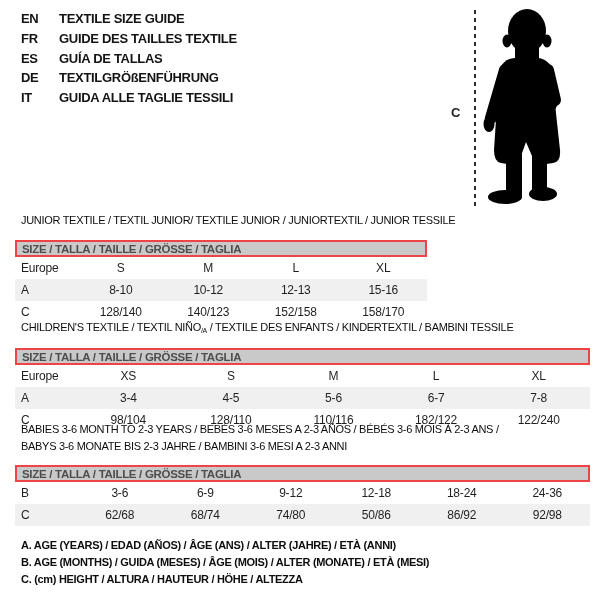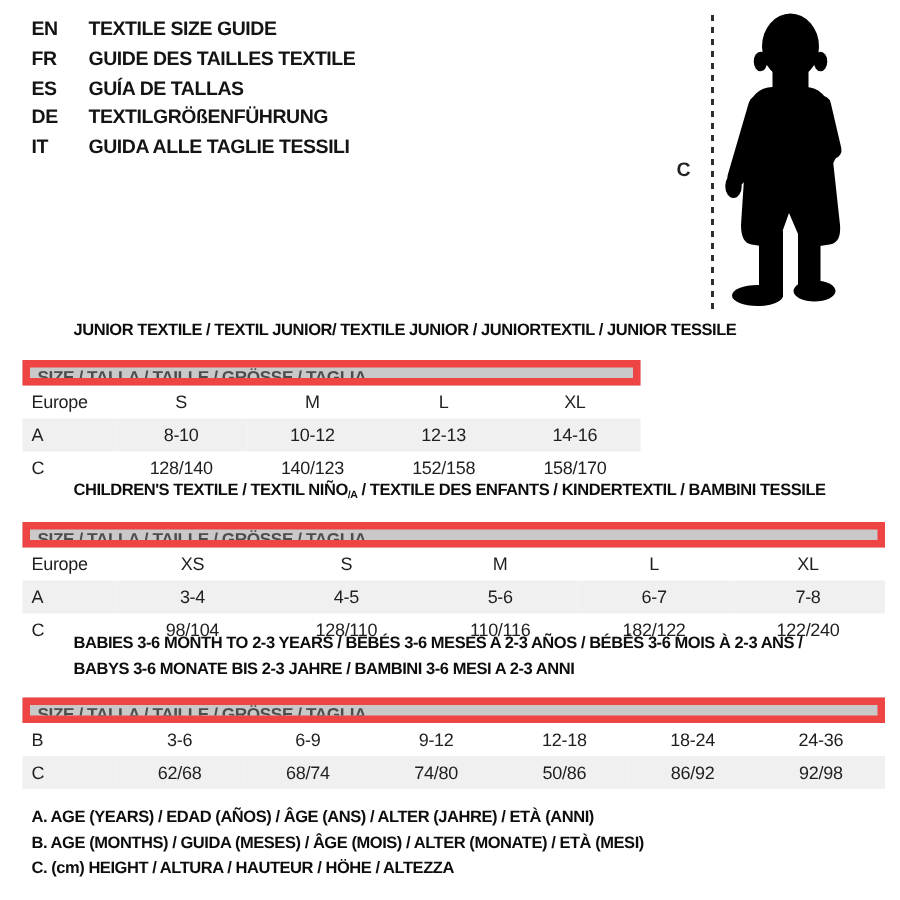--- a/index.html
+++ b/index.html
@@ -15,30 +15,30 @@
               letter-spacing:-0.3px; color:#141414; white-space:nowrap; }
   .lang-code { width:38px; flex:0 0 38px; }
 
   
   .baby-svg { position:absolute; left:478px; top:4px; }
   .measure-line { position:absolute; left:474px; top:10px; width:2px; height:196px;
                   background:repeating-linear-gradient(to bottom,#2e2e2e 0 4px,transparent 4px 8px); }
   .measure-label { position:absolute; left:451px; top:105px; font-size:13px; font-weight:bold; color:#222; }
 
   
-  .sec-title { position:absolute; left:21px; font-size:11px; font-weight:bold;
-               letter-spacing:-0.3px; color:#0d0d0d; white-space:nowrap; line-height:16.5px;margin-left:28px; }
+  .sec-title { position:absolute; left:21px; font-size:11px; font-weight:normal;
+               letter-spacing:-0.3px; color:#0d0d0d; white-space:nowrap; line-height:16.5px; }
   .sec-title sub { font-size:7px; vertical-align:-2px; }
 
   
   .tbl { position:absolute; left:15px; }
   .tbl-junior   { width:412px; top:240px; }
   .tbl-children { width:575px; top:348px; }
   .tbl-babies   { width:575px; top:465px; }
-  .bar { height:17px; background:#c9c9c9; border:5px solid #ef4444; color:#4d4d4d;
+  .bar { height:17px; background:#c9c9c9; border:2px solid #ef4444; color:#4d4d4d;
          font-size:11.5px; font-weight:bold; line-height:15px; padding-left:5px;
          letter-spacing:-0.3px; white-space:nowrap; overflow:hidden; }
   .tbl table { border-collapse:collapse; table-layout:fixed; width:100%; }
   .tbl col.lbl { width:62px; }
   .tbl tr { height:22px;margin-top:18px; }
   .tbl tr:nth-child(even) { background:#f0f0f0; }
   .tbl th, .tbl td { font-size:12px; font-weight:400; color:#1f1f1f; padding:0;
                      letter-spacing:-0.2px; white-space:nowrap; }
   .tbl th { text-align:left; padding-left:6px; }
   .tbl td { text-align:center; }
@@ -109,21 +109,21 @@
             <td>S</td>
             <td>M</td>
             <td>L</td>
             <td>XL</td>
           </tr>
           <tr>
             <th>A</th>
             <td>8-10</td>
             <td>10-12</td>
             <td>12-13</td>
-            <td>14-16</td>
+            <td>15-16</td>
           </tr>
           <tr>
             <th>C</th>
             <td>128/140</td>
             <td>140/123</td>
             <td>152/158</td>
             <td>158/170</td>
           </tr>
         </tbody>
     </table>

